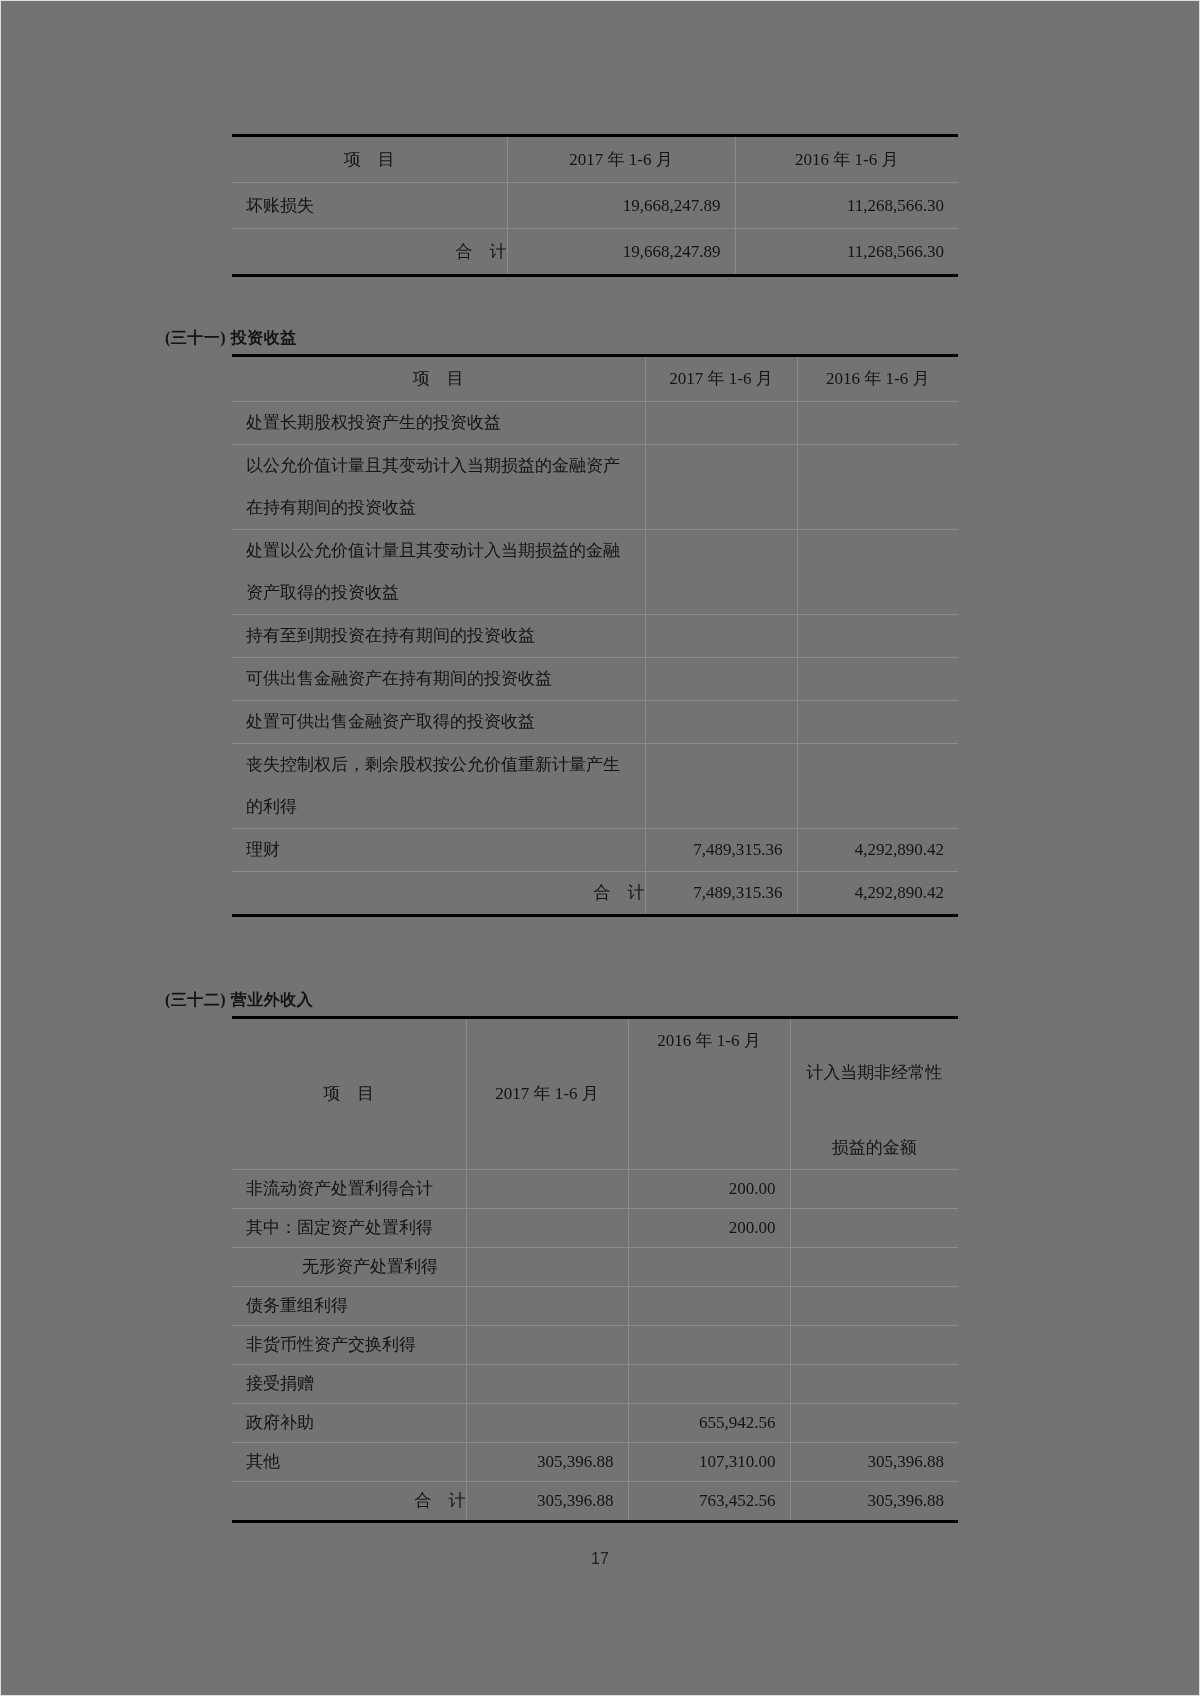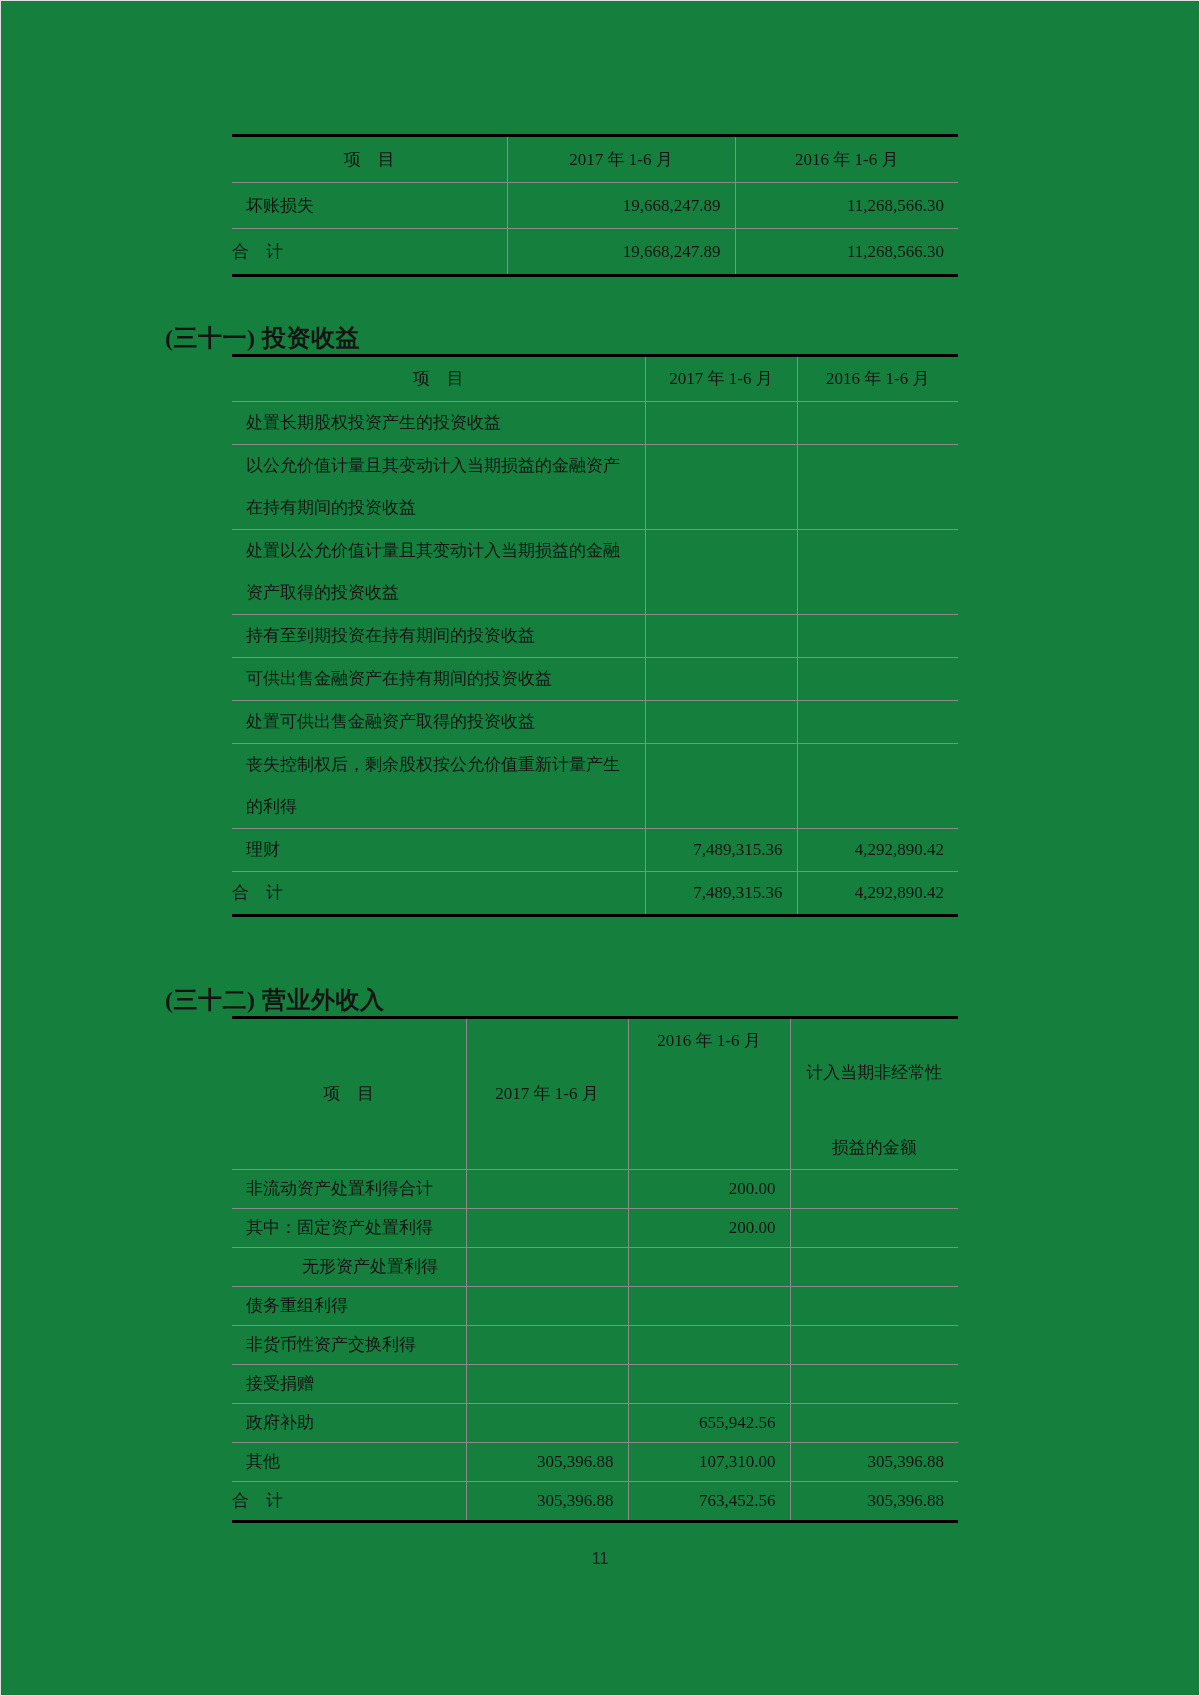--- a/index.html
+++ b/index.html
@@ -1,54 +1,54 @@
 <!DOCTYPE html>
 <html><head>
 <meta charset="utf-8">
 <style>
   * { margin:0; padding:0; box-sizing:border-box; }
   html,body { background:#f2f2f2; }
   .page {
     position:relative; width:1200px; height:1696px; margin:0 auto;
-    background:#15803d; color:#141414;
+    background:#737373; color:#141414;
     font-family:"Liberation Serif","DejaVu Serif",serif;
     box-shadow: inset 0 0 0 1px #e0e0e0;
     overflow:hidden;
   }
   table.tbl {
     position:absolute; border-collapse:collapse; table-layout:fixed;
     border-top:3px solid #000; border-bottom:3px solid #000;
     font-size:17px;
   }
   .tbl th, .tbl td {
     font-weight:normal; border-bottom:1px solid #8a8a8a;
     overflow:hidden; vertical-align:middle;
   }
   .tbl th + th, .tbl td + td { border-left:1px solid #8a8a8a; }
   .tbl th { text-align:center; }
   .tbl td.item { text-align:left; padding:0 10px 0 14px; }
   .tbl td.num  { text-align:right; padding:0 14px 0 6px; }
-  .tbl td.center { text-align:left; padding:0; }
+  .tbl td.center { text-align:right; padding:0; }
 
   .t1 { left:232px; top:134px; width:726px; }
   .t1 th, .t1 td { line-height:45px; }
 
   .t2 { left:232px; top:354px; width:726px; }
   .t2 th { line-height:44px; }
   .t2 td { line-height:42px; }
 
   .t3 { left:232px; top:1016px; width:726px; }
   .t3 th { height:84px; line-height:42px; }
   .t3 th.vtop { vertical-align:top; padding-top:1px; }
   .t3 th .hline { display:block; line-height:42px;margin-top:33px; }
   .t3 td { line-height:38px; }
   .t3 td.indent { padding-left:70px; }
 
   .h2 {
-    position:absolute; left:165px; font-size:24px; font-weight:bold;
+    position:absolute; left:165px; font-size:16px; font-weight:bold;
     line-height:28px; letter-spacing:0.5px;
   }
   #s31 { top:324px; }
   #s32 { top:986px; }
 
   .page-number {
     position:absolute; left:0; right:0; top:1550px; text-align:center;
     font-family:"Liberation Sans","DejaVu Sans",sans-serif; font-size:16px; color:#222;
   }
 </style>
@@ -219,15 +219,15 @@
       </tr>
       <tr>
         <td class="center">合　计</td>
         <td class="num">305,396.88</td>
         <td class="num">763,452.56</td>
         <td class="num">305,396.88</td>
       </tr>
     </tbody>
   </table>
 
-  <div class="page-number">11</div>
+  <div class="page-number">17</div>
 
 </div>
 
 </body></html>

